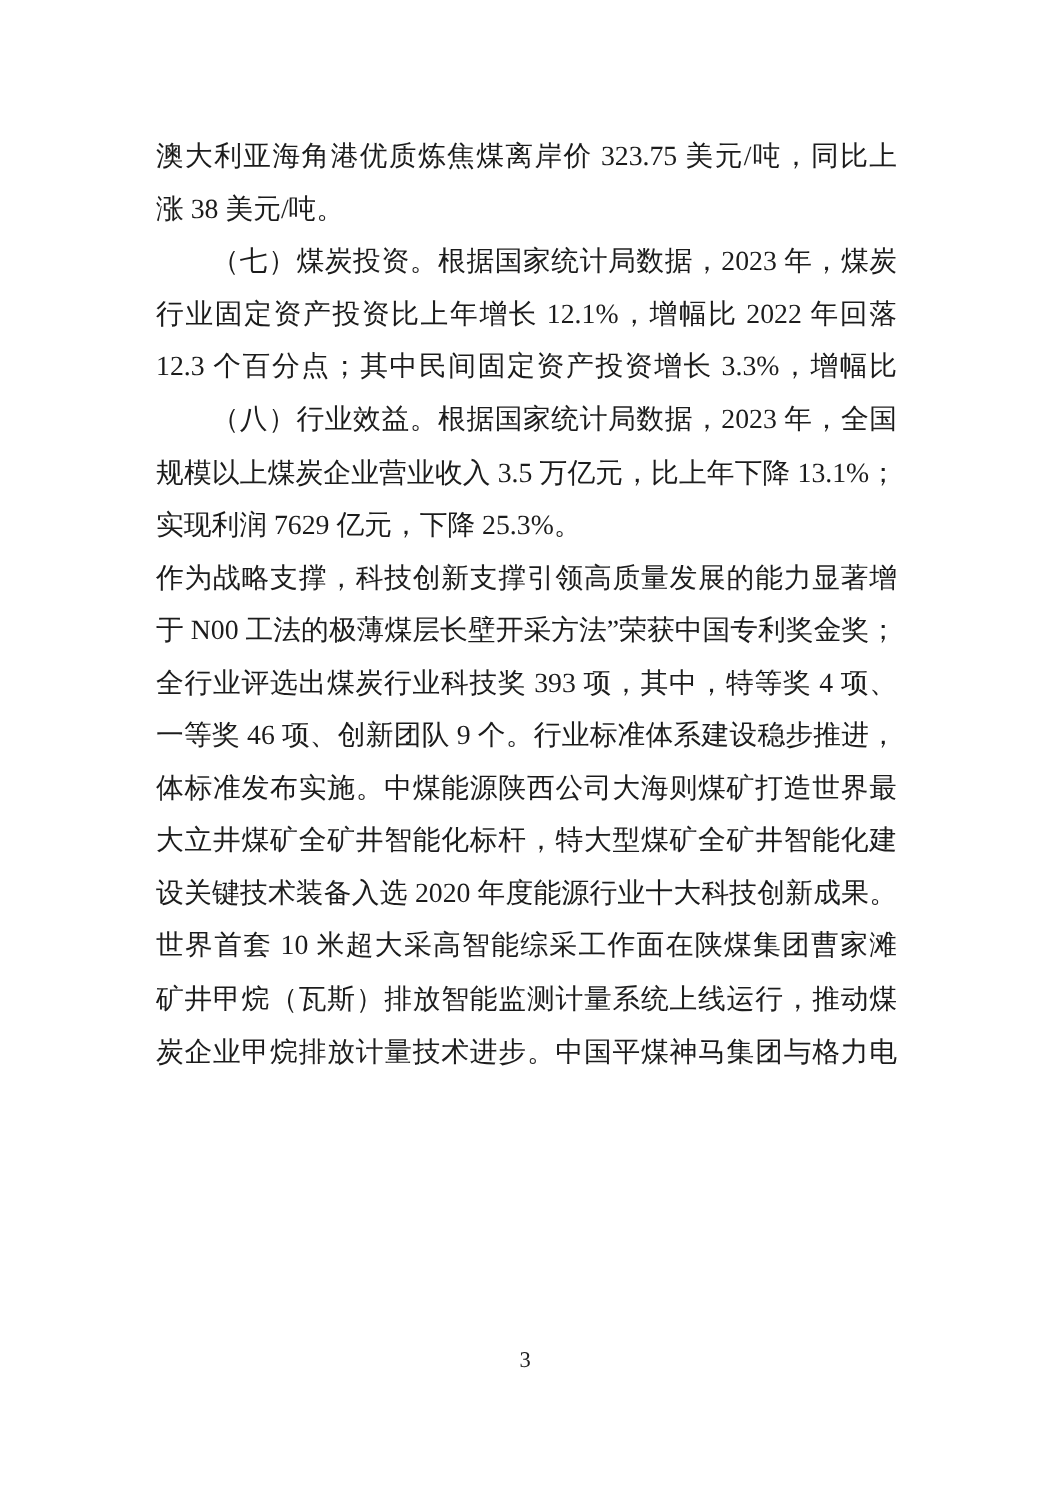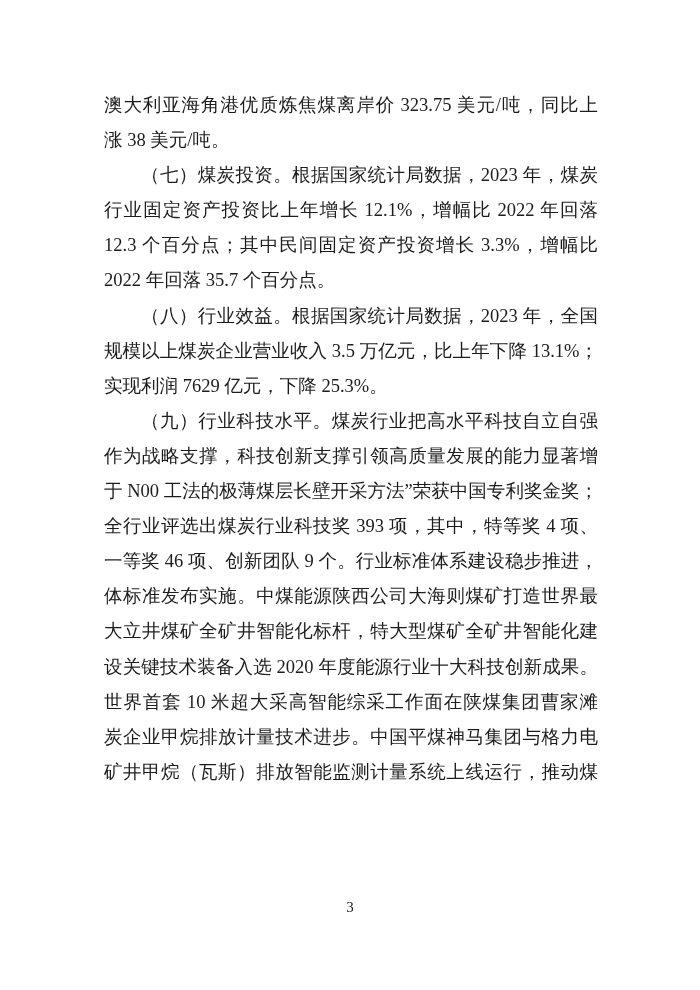--- a/index.html
+++ b/index.html
@@ -62,30 +62,28 @@
 </head>
 <body>
 
 <div class="page">
   <div class="content">
     <div class="line j">澳大利亚海角港优质炼焦煤离岸价 323.75 美元/吨，同比上</div>
     <div class="line e">涨 38 美元/吨。</div>
     <div class="line j ind">（七）煤炭投资。根据国家统计局数据，2023 年，煤炭</div>
     <div class="line j">行业固定资产投资比上年增长 12.1%，增幅比 2022 年回落</div>
     <div class="line j">12.3 个百分点；其中民间固定资产投资增长 3.3%，增幅比</div>
-    <div class="line e">2022 年回落 35.7 个百分点。</div>
     <div class="line j ind">（八）行业效益。根据国家统计局数据，2023 年，全国</div>
     <div class="line j">规模以上煤炭企业营业收入 3.5 万亿元，比上年下降 13.1%；</div>
     <div class="line e">实现利润 7629 亿元，下降 25.3%。</div>
-    <div class="line j ind">（九）行业科技水平。煤炭行业把高水平科技自立自强</div>
     <div class="line j">作为战略支撑，科技创新支撑引领高质量发展的能力显著增</div>
     <div class="line j">于 N00 工法的极薄煤层长壁开采方法”荣获中国专利奖金奖；</div>
     <div class="line j">全行业评选出煤炭行业科技奖 393 项，其中，特等奖 4 项、</div>
     <div class="line j">一等奖 46 项、创新团队 9 个。行业标准体系建设稳步推进，</div>
     <div class="line j">体标准发布实施。中煤能源陕西公司大海则煤矿打造世界最</div>
     <div class="line j">大立井煤矿全矿井智能化标杆，特大型煤矿全矿井智能化建</div>
     <div class="line j">设关键技术装备入选 2020 年度能源行业十大科技创新成果。</div>
     <div class="line j">世界首套 10 米超大采高智能综采工作面在陕煤集团曹家滩</div>
+    <div class="line j">矿井甲烷（瓦斯）排放智能监测计量系统上线运行，推动煤</div>
     <div class="line j">炭企业甲烷排放计量技术进步。中国平煤神马集团与格力电</div>
-    <div class="line j">矿井甲烷（瓦斯）排放智能监测计量系统上线运行，推动煤</div>
   </div>
   <div class="footer">3</div>
 </div>
 
 </body></html>

